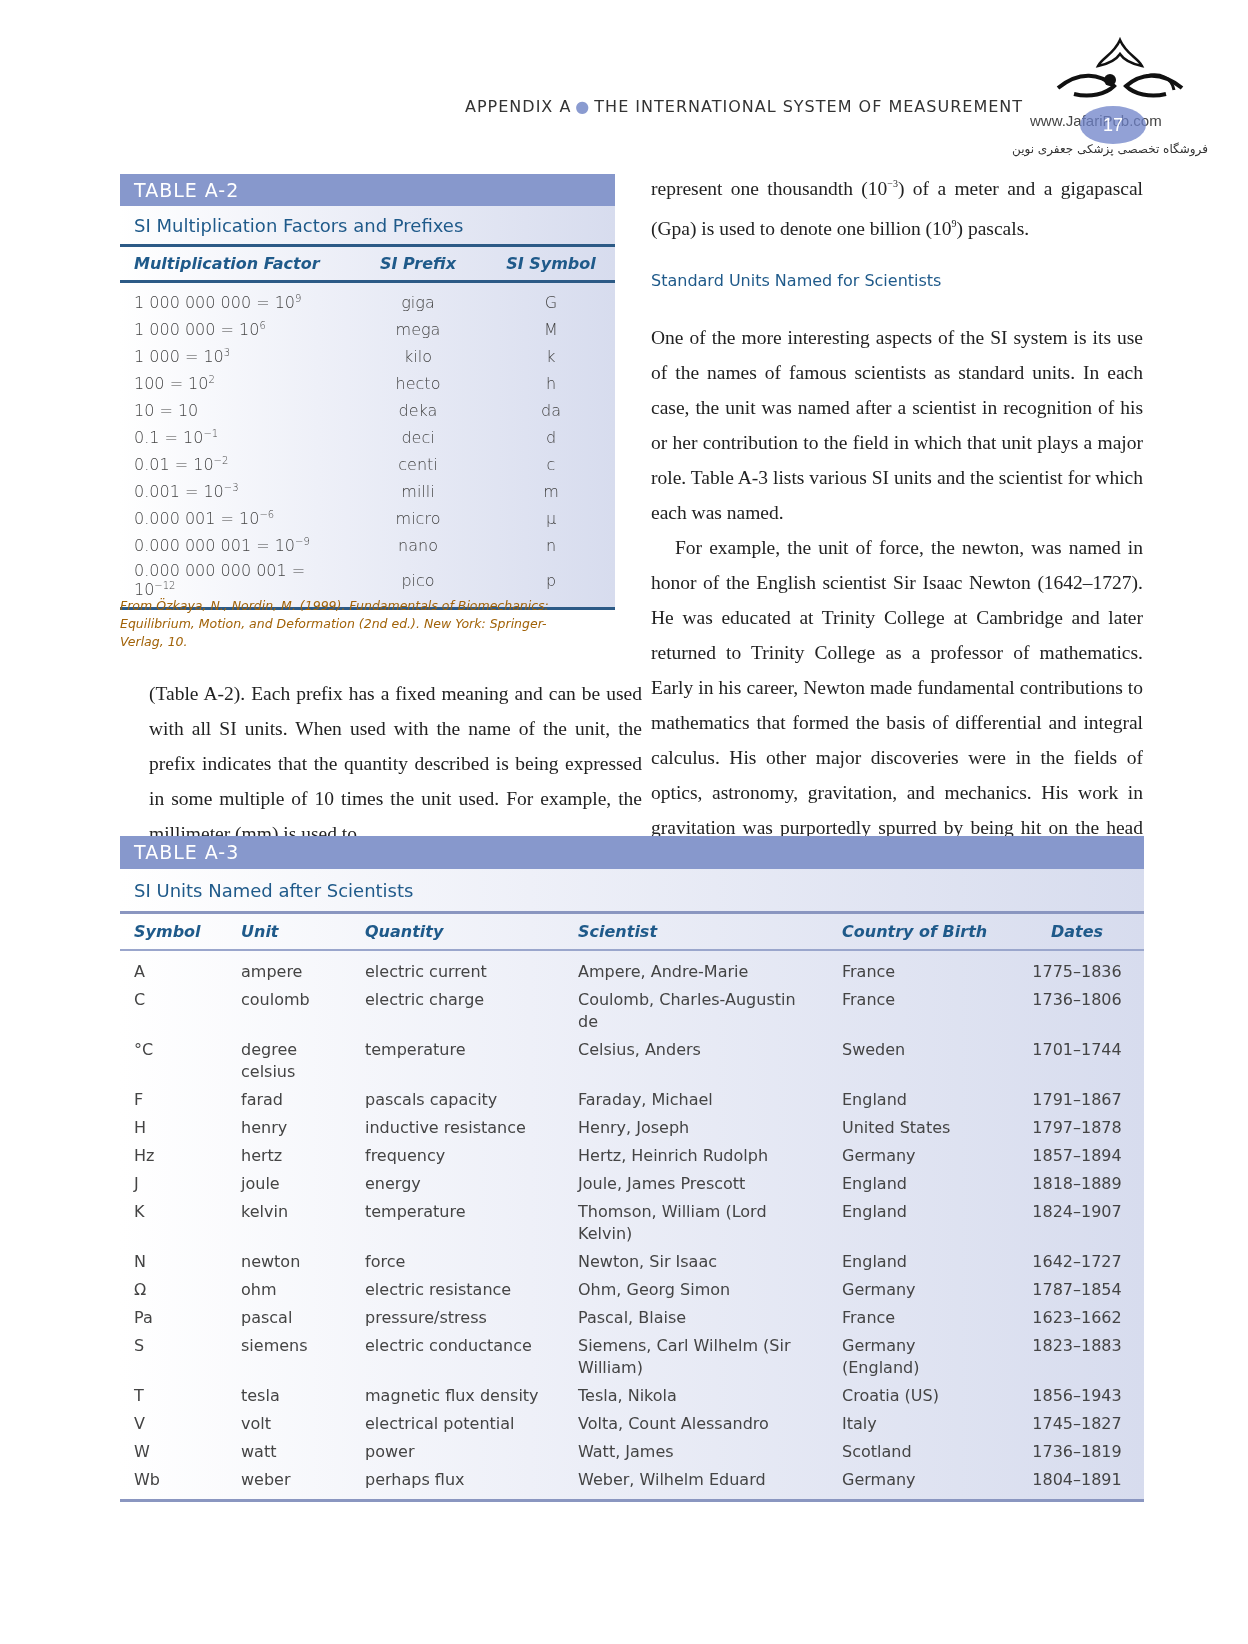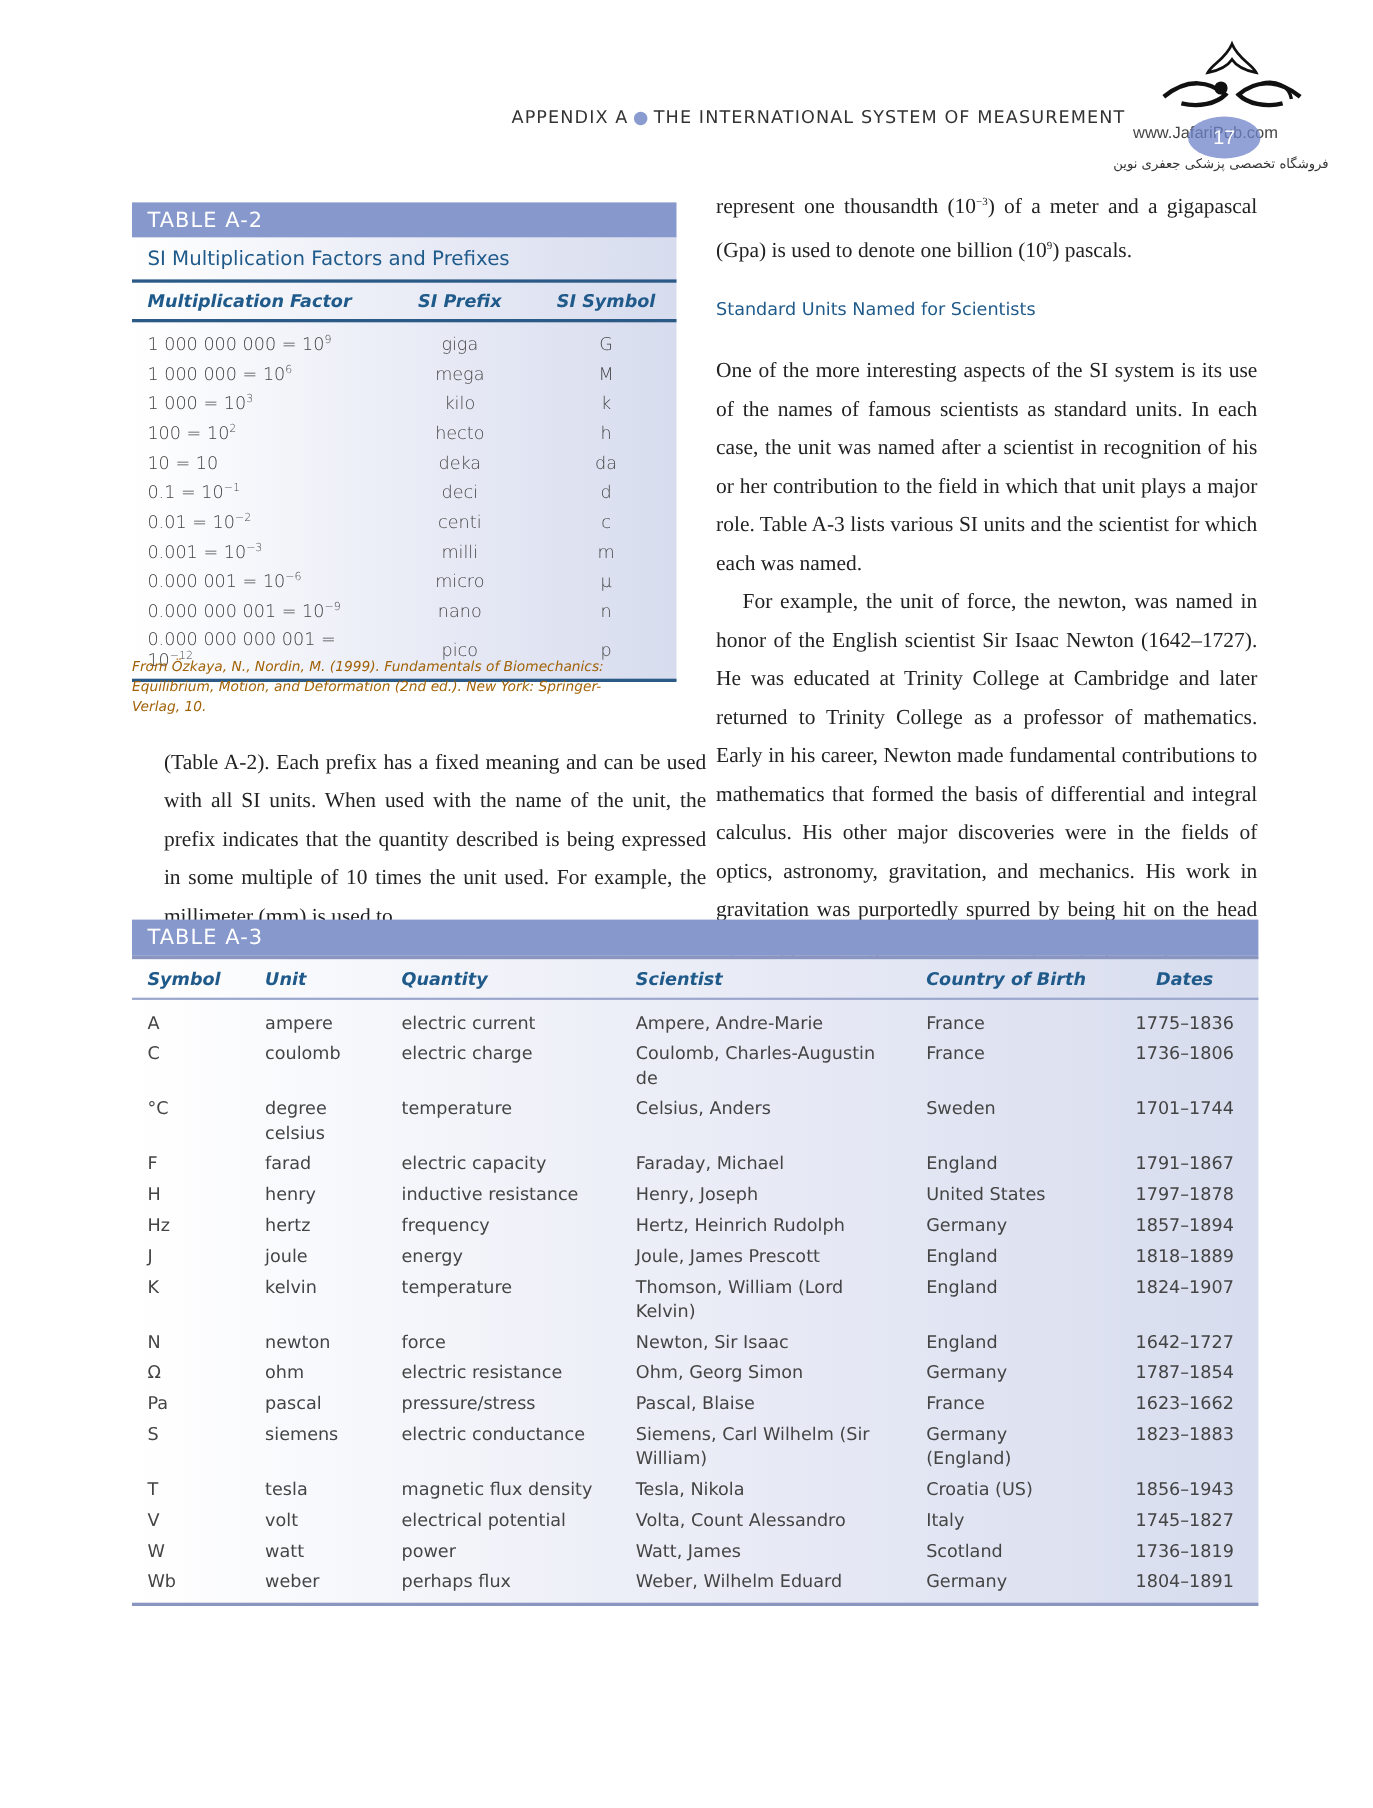--- a/index.html
+++ b/index.html
@@ -17,21 +17,21 @@
   .watermark .logo-svg { position: absolute; left: 20px; top: 0; }
   .watermark .url { position: absolute; left: 0; top: 76px; font-size: 15px; color: #444; font-family: "Liberation Sans", sans-serif; }
   .watermark .page-oval {
     position: absolute; left: 50px; top: 70px; width: 66px; height: 38px; border-radius: 50%;
     background: rgba(110,130,200,0.75); color: #fff; font-size: 18px; text-align: center; line-height: 38px;
     font-family: "Liberation Sans", sans-serif;
   }
   .watermark .fa { position: absolute; left: -18px; top: 106px; font-size: 12px; color: #333; direction: rtl; white-space: nowrap; font-family: "DejaVu Sans", sans-serif; }
 
   
-  .tbl2 { position: absolute; left: 120px; top: 184px; width: 495px; }
+  .tbl2 { position: absolute; left: 120px; top: 174px; width: 495px; }
   .tbl-label {
     background: #8798cc; color: #fff; font-size: 19px; letter-spacing: 1px; padding: 4px 14px; height: 24px; line-height: 24px;
     font-family: "DejaVu Sans", sans-serif;
   }
   .tbl-body { background: linear-gradient(90deg, #ffffff 0%, #eef0f8 40%, #d7dcee 100%); }
   .tbl-title { color: #1f5a8a; font-size: 18px; padding: 9px 14px 8px 14px; font-family: "DejaVu Sans", sans-serif; }
   .rule-dark { height: 3px; background: #2c5a86; }
   .rule-mid { height: 3px; background: #8a96c0; }
   .rule-light { height: 2px; background: #9aa6cc; }
   table { border-collapse: collapse; width: 100%; }
@@ -174,20 +174,21 @@
 <div class="right-col body-text">
   <p><span>represent one thousandth (10</span><sup>−3</sup><span>) of a meter and a gigapascal (Gpa) is used to denote one billion (10</span><sup>9</sup><span>) pascals.</span></p>
   <div class="section-head">Standard Units Named for Scientists</div>
   <p>One of the more interesting aspects of the SI system is its use of the names of famous scientists as standard units. In each case, the unit was named after a scientist in recognition of his or her contribution to the field in which that unit plays a major role. Table A-3 lists various SI units and the scientist for which each was named.</p>
   <p class="indent">For example, the unit of force, the newton, was named in honor of the English scientist Sir Isaac Newton (1642–1727). He was educated at Trinity College at Cambridge and later returned to Trinity College as a professor of mathematics. Early in his career, Newton made fundamental contributions to mathematics that formed the basis of differential and integral calculus. His other major discoveries were in the fields of optics, astronomy, gravitation, and mechanics. His work in gravitation was purportedly spurred by being hit on the head by an apple falling from a tree. It is perhaps poetic justice that the SI unit of one newton is approximately equivalent to the weight of a medium-sized apple. Newton was knighted in 1705 by Queen Anne for his monumental contributions to science.</p>
 </div>
 
 <div class="tbl3">
   <div class="tbl-label">TABLE A-3</div>
   <div class="tbl-body">
+    <div class="tbl-title">SI Units Named after Scientists</div>
     <div class="rule-mid"></div>
     <table>
       <colgroup>
         <col style="width:107px">
           <col style="width:124px">
           <col style="width:213px">
           <col style="width:264px">
           <col style="width:182px">
           <col style="width:134px">
       </colgroup>
@@ -227,21 +228,21 @@
             <td>°C</td>
             <td>degree celsius</td>
             <td>temperature</td>
             <td>Celsius, Anders</td>
             <td>Sweden</td>
             <td class="dates">1701–1744</td>
           </tr>
           <tr>
             <td>F</td>
             <td>farad</td>
-            <td>electric capacity</td>
+            <td>pascals capacity</td>
             <td>Faraday, Michael</td>
             <td>England</td>
             <td class="dates">1791–1867</td>
           </tr>
           <tr>
             <td>H</td>
             <td>henry</td>
             <td>inductive resistance</td>
             <td>Henry, Joseph</td>
             <td>United States</td>

